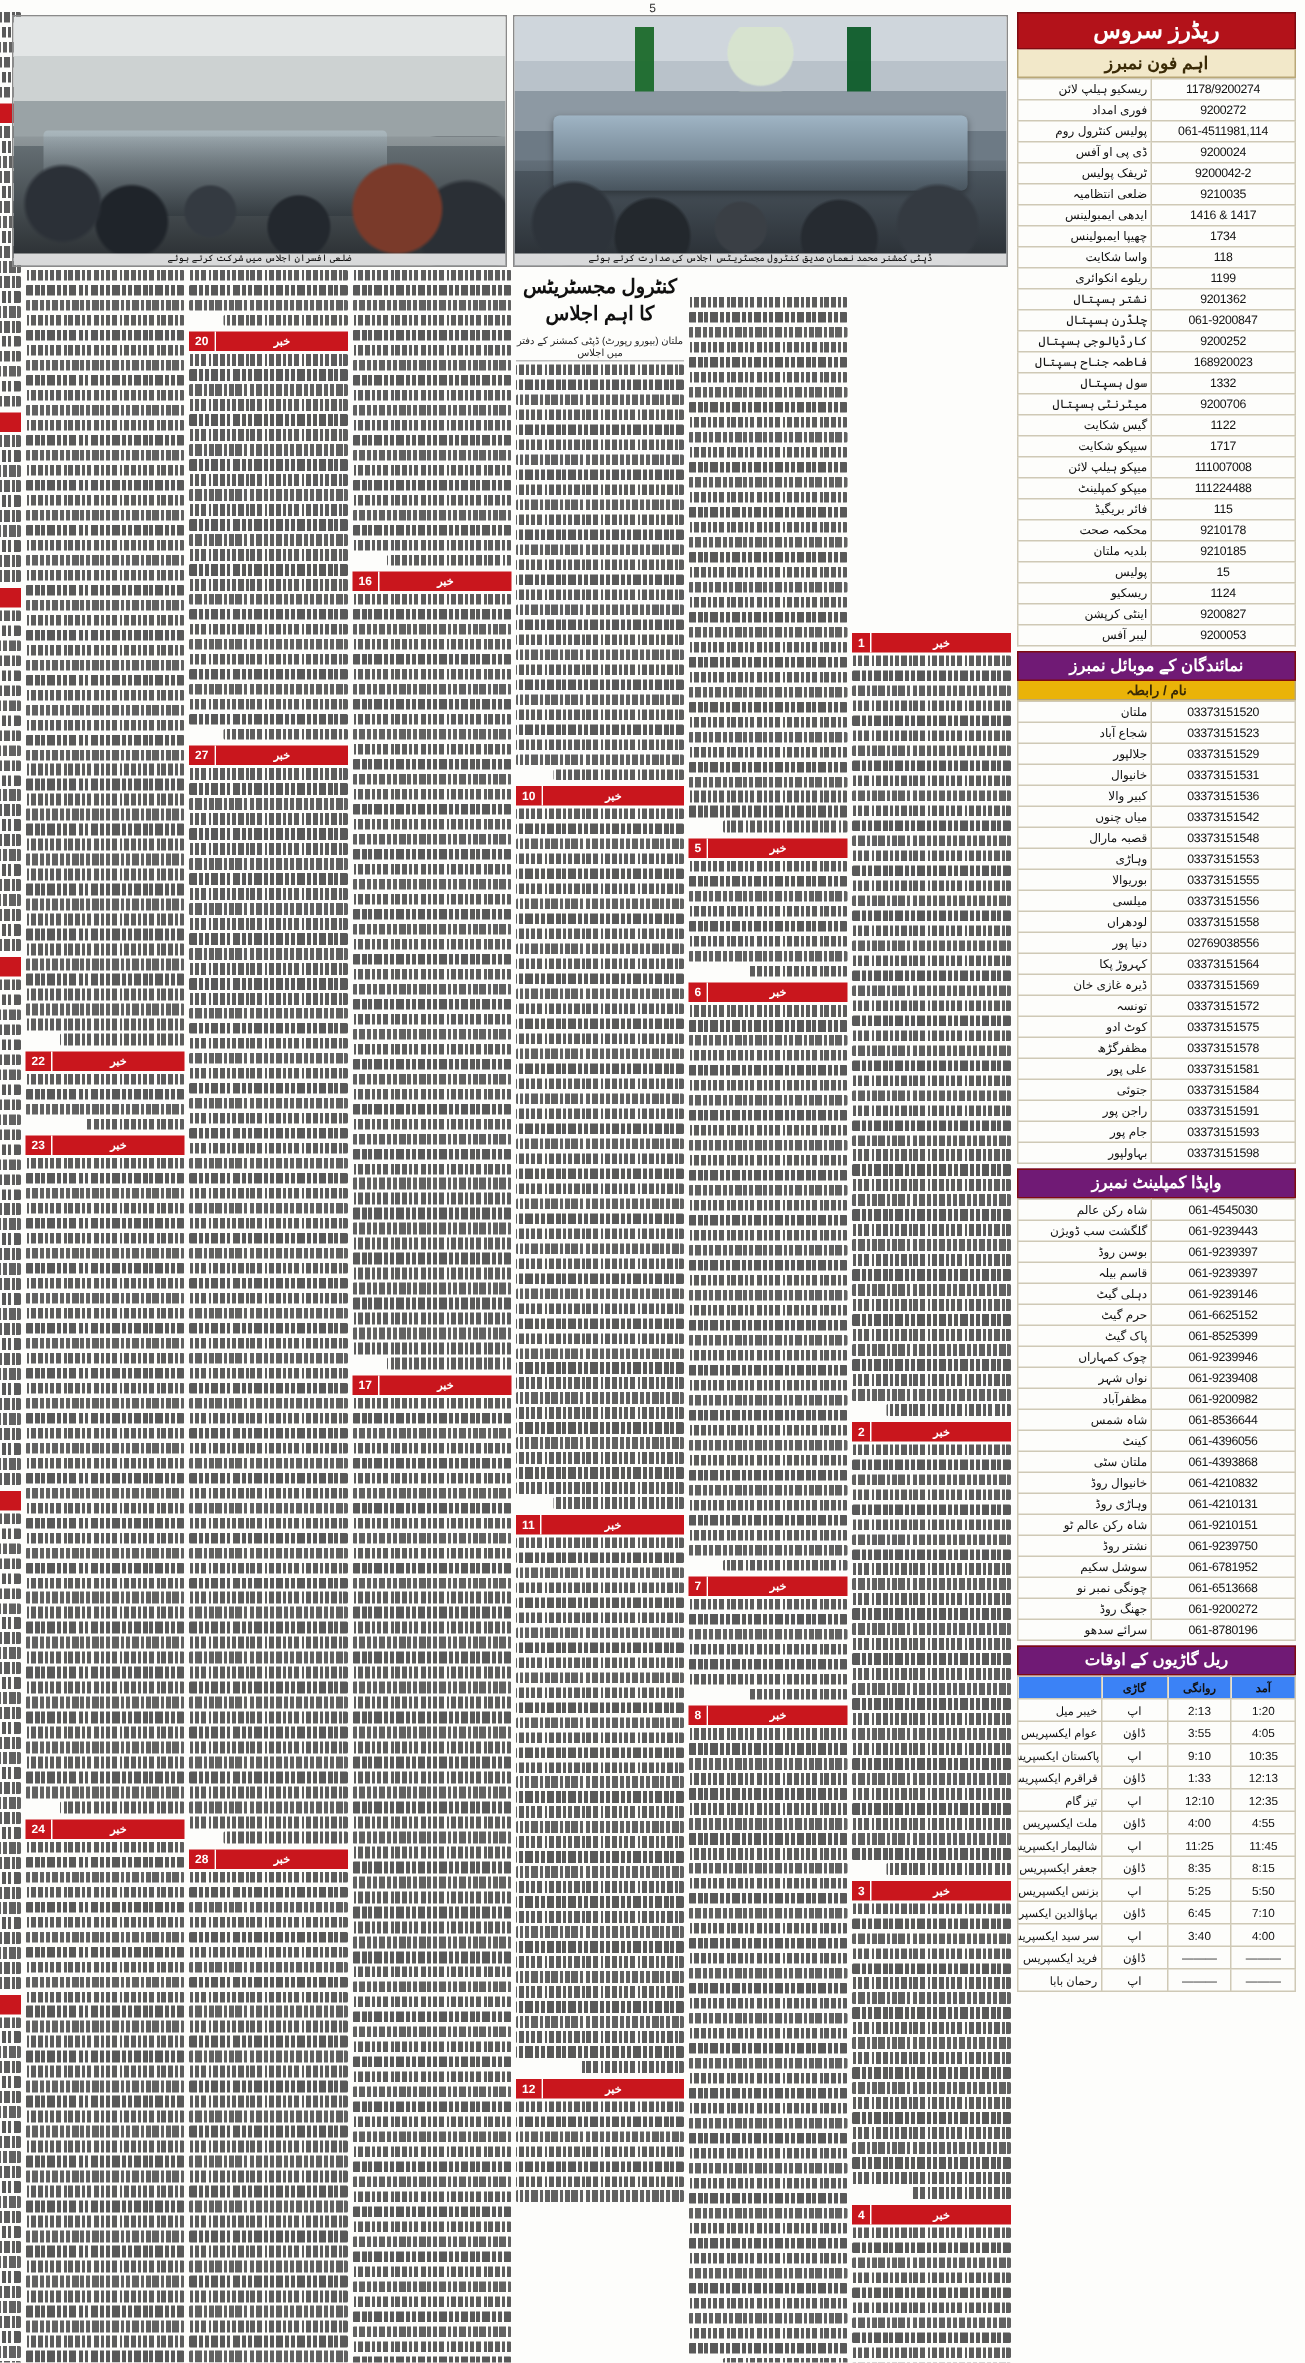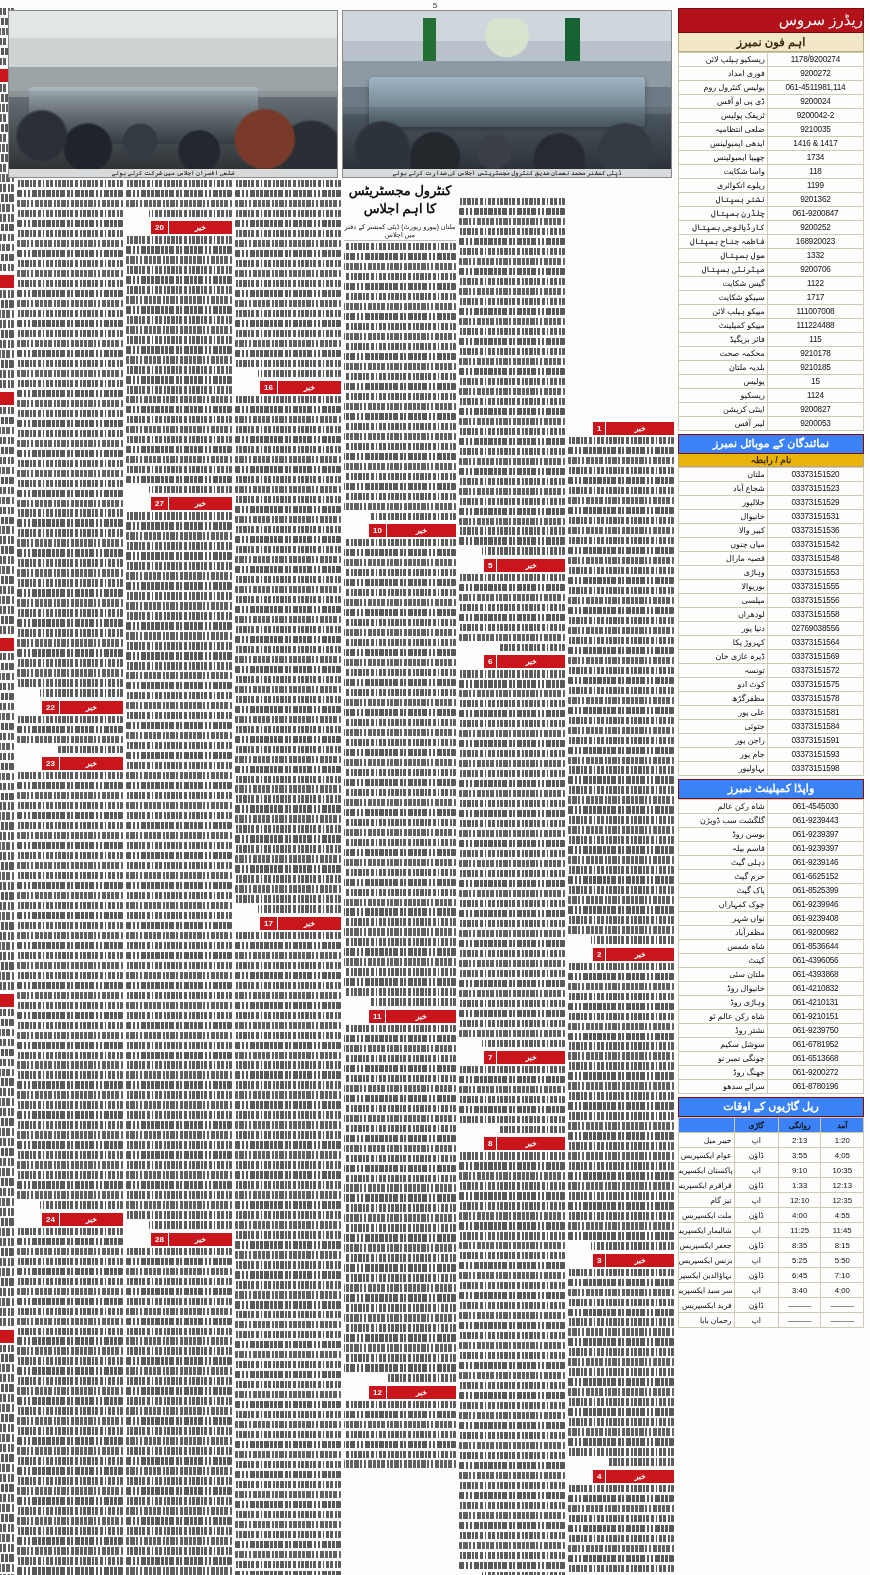--- a/index.html
+++ b/index.html
@@ -37,22 +37,22 @@
 
   
   .rail {
     width: 186px;
     flex: 0 0 186px;
     direction: rtl;
   }
   .rail-title {
     background: #b3121a;
     color: #fff;
-    text-align: right;
-    font-weight: normal;
+    text-align: center;
+    font-weight: bold;
     font-size: 15px;
     padding: 2px 0 3px 0;
     letter-spacing: 0.5px;
     border: 1px solid #7e0b11;
   }
   .rail-sub {
     background: #f2e8c9;
     border: 1px solid #b9a878;
     border-top: none;
     text-align: center;
@@ -83,21 +83,21 @@
     font-family: "Liberation Sans", sans-serif;
     font-size: 8.2px;
     letter-spacing: -0.2px;
   }
   .dirtable td.lbl {
     width: 48%;
     text-align: right;
     font-size: 8px;
   }
   .rail-sec-head {
-    background: #3b82f6;
+    background: #701a75;
     color: #fff;
     font-weight: bold;
     font-size: 11px;
     text-align: center;
     padding: 2px 0 3px 0;
     margin-top: 3px;
     border: 1px solid #7e0b11;
   }
   .rail-sec-head2 {
     background: #eab308;
@@ -259,21 +259,20 @@
   }
   .badge .bnum {
     background: #c9161d;
     color: #fff;
     font-size: 8px;
     font-weight: bold;
     padding: 0 4px;
     display: flex;
     align-items: center;
     direction: ltr;
-    margin-left: 25px;
   }
   .badge .btxt {
     background: #c9161d;
     color: #fff;
     flex: 1 1 auto;
     font-size: 7.5px;
     font-weight: bold;
     text-align: center;
     display: flex;
     align-items: center;

